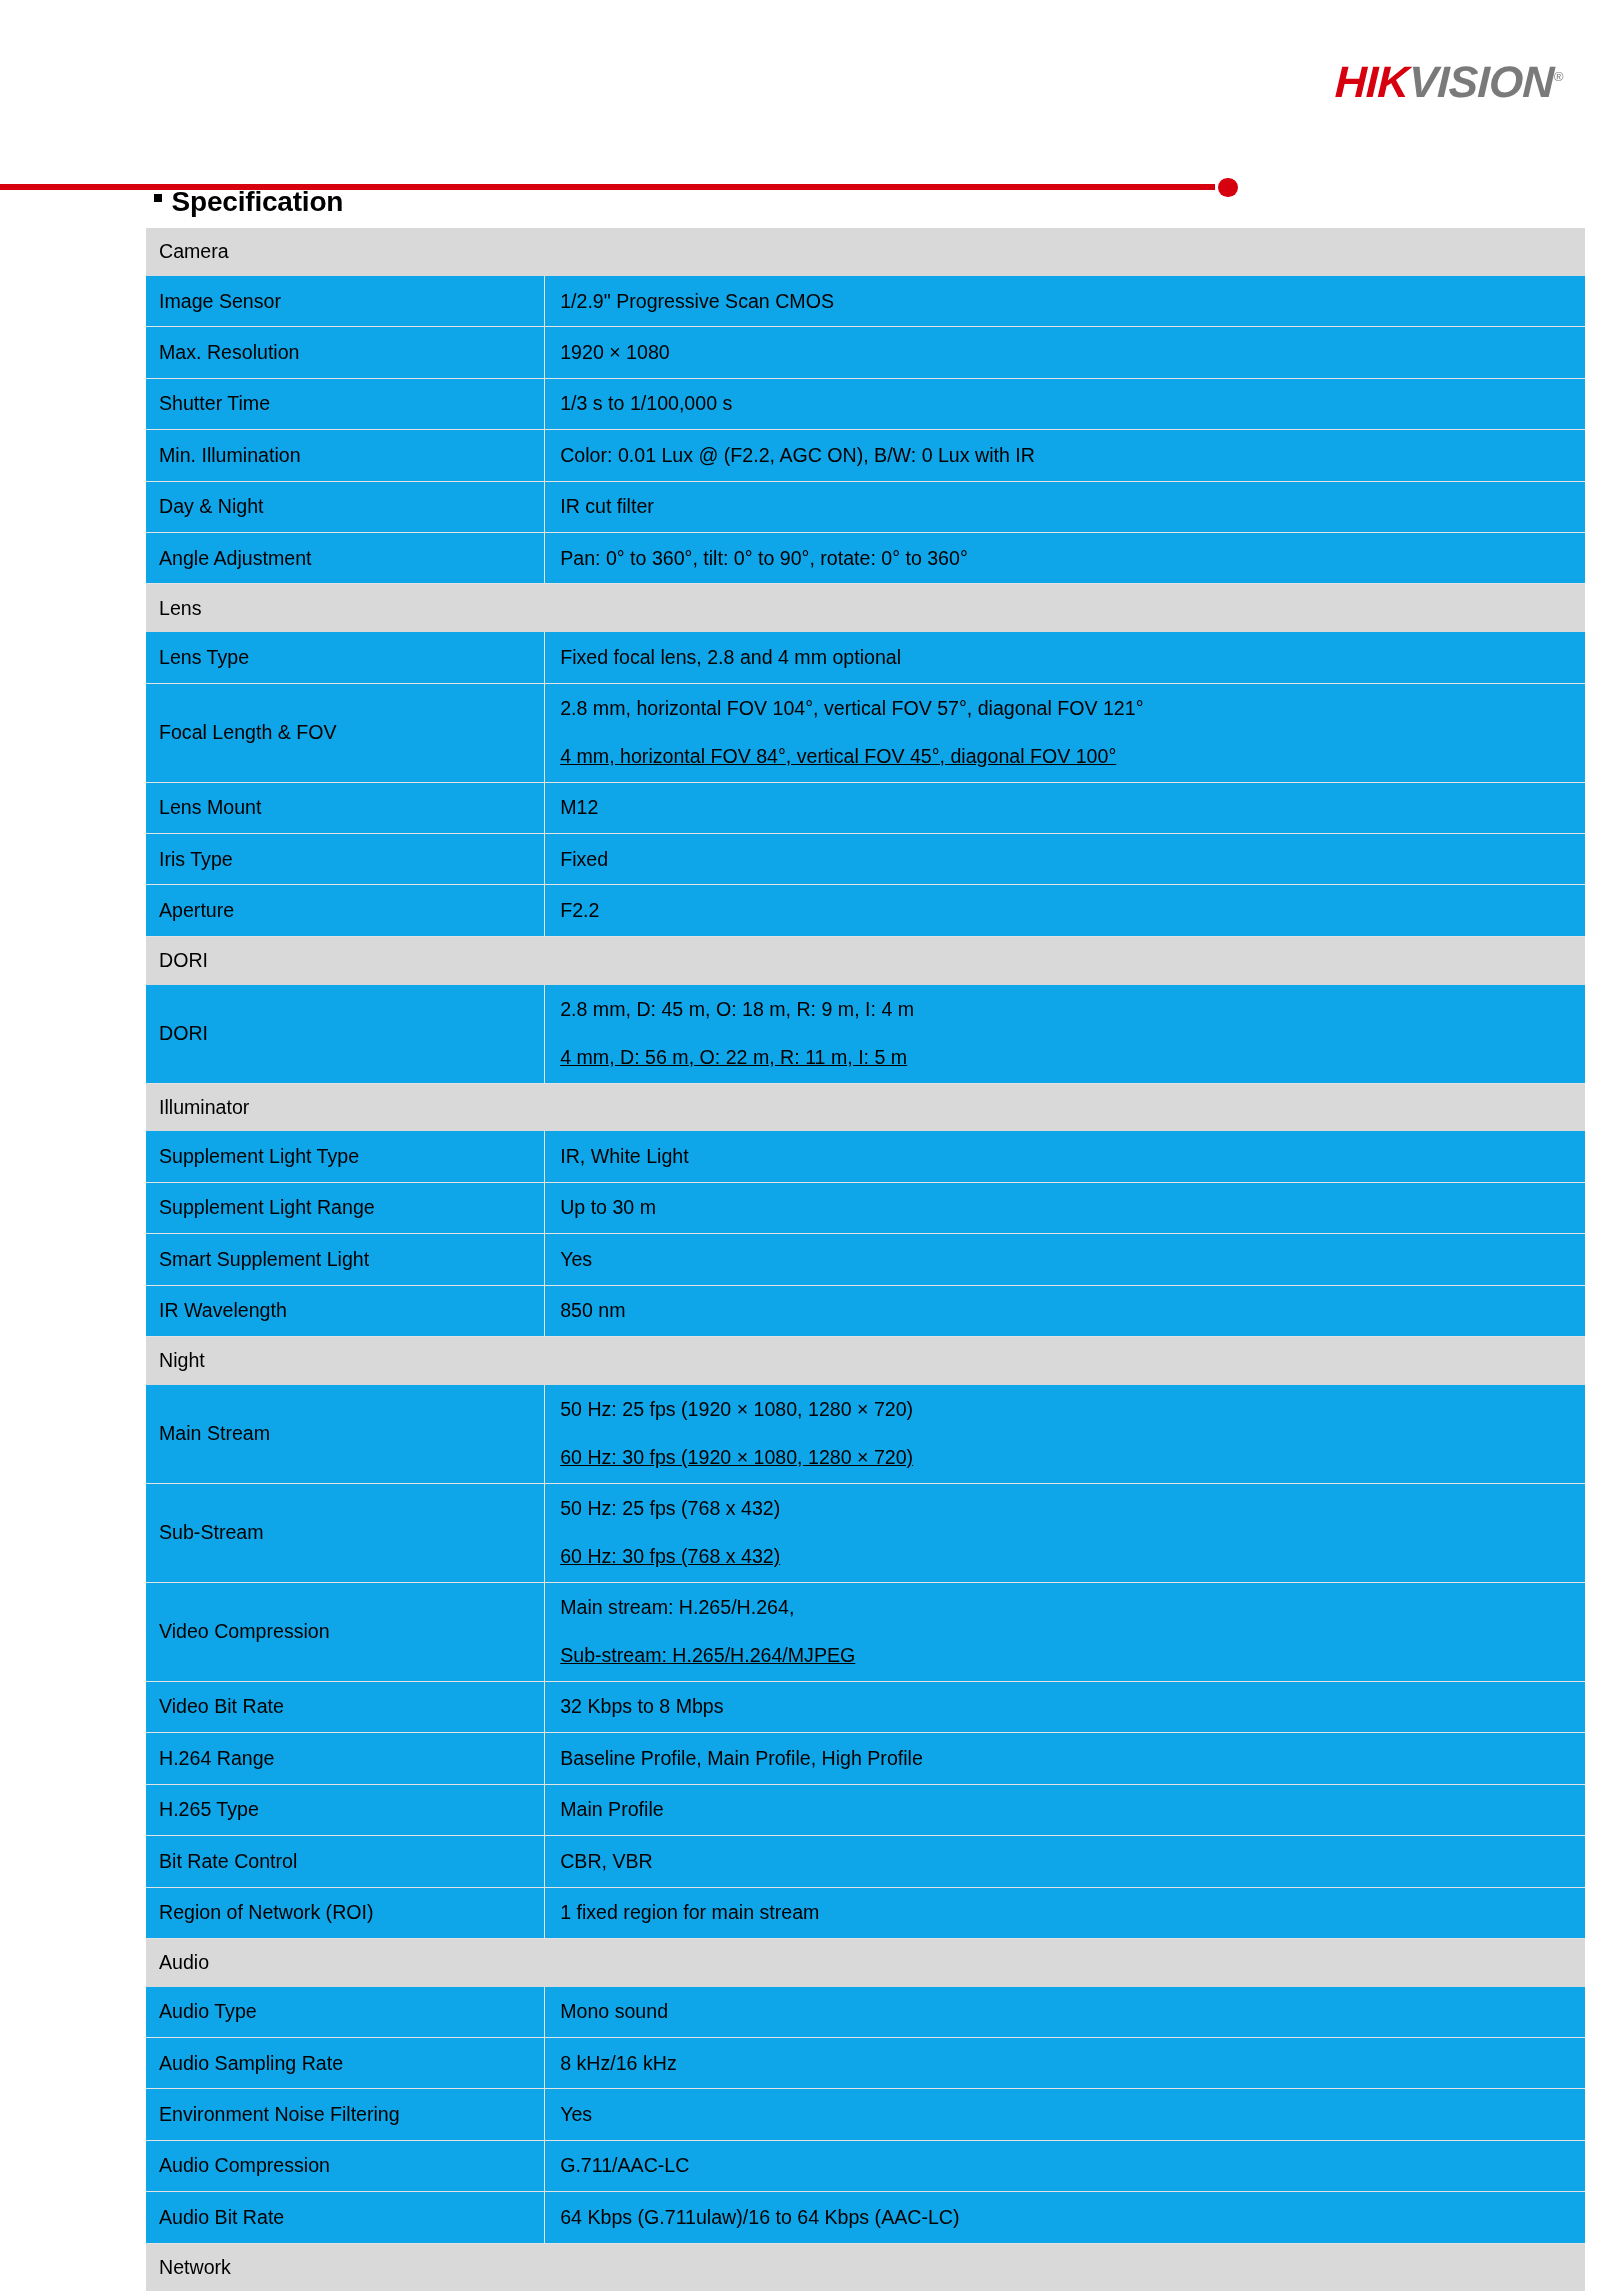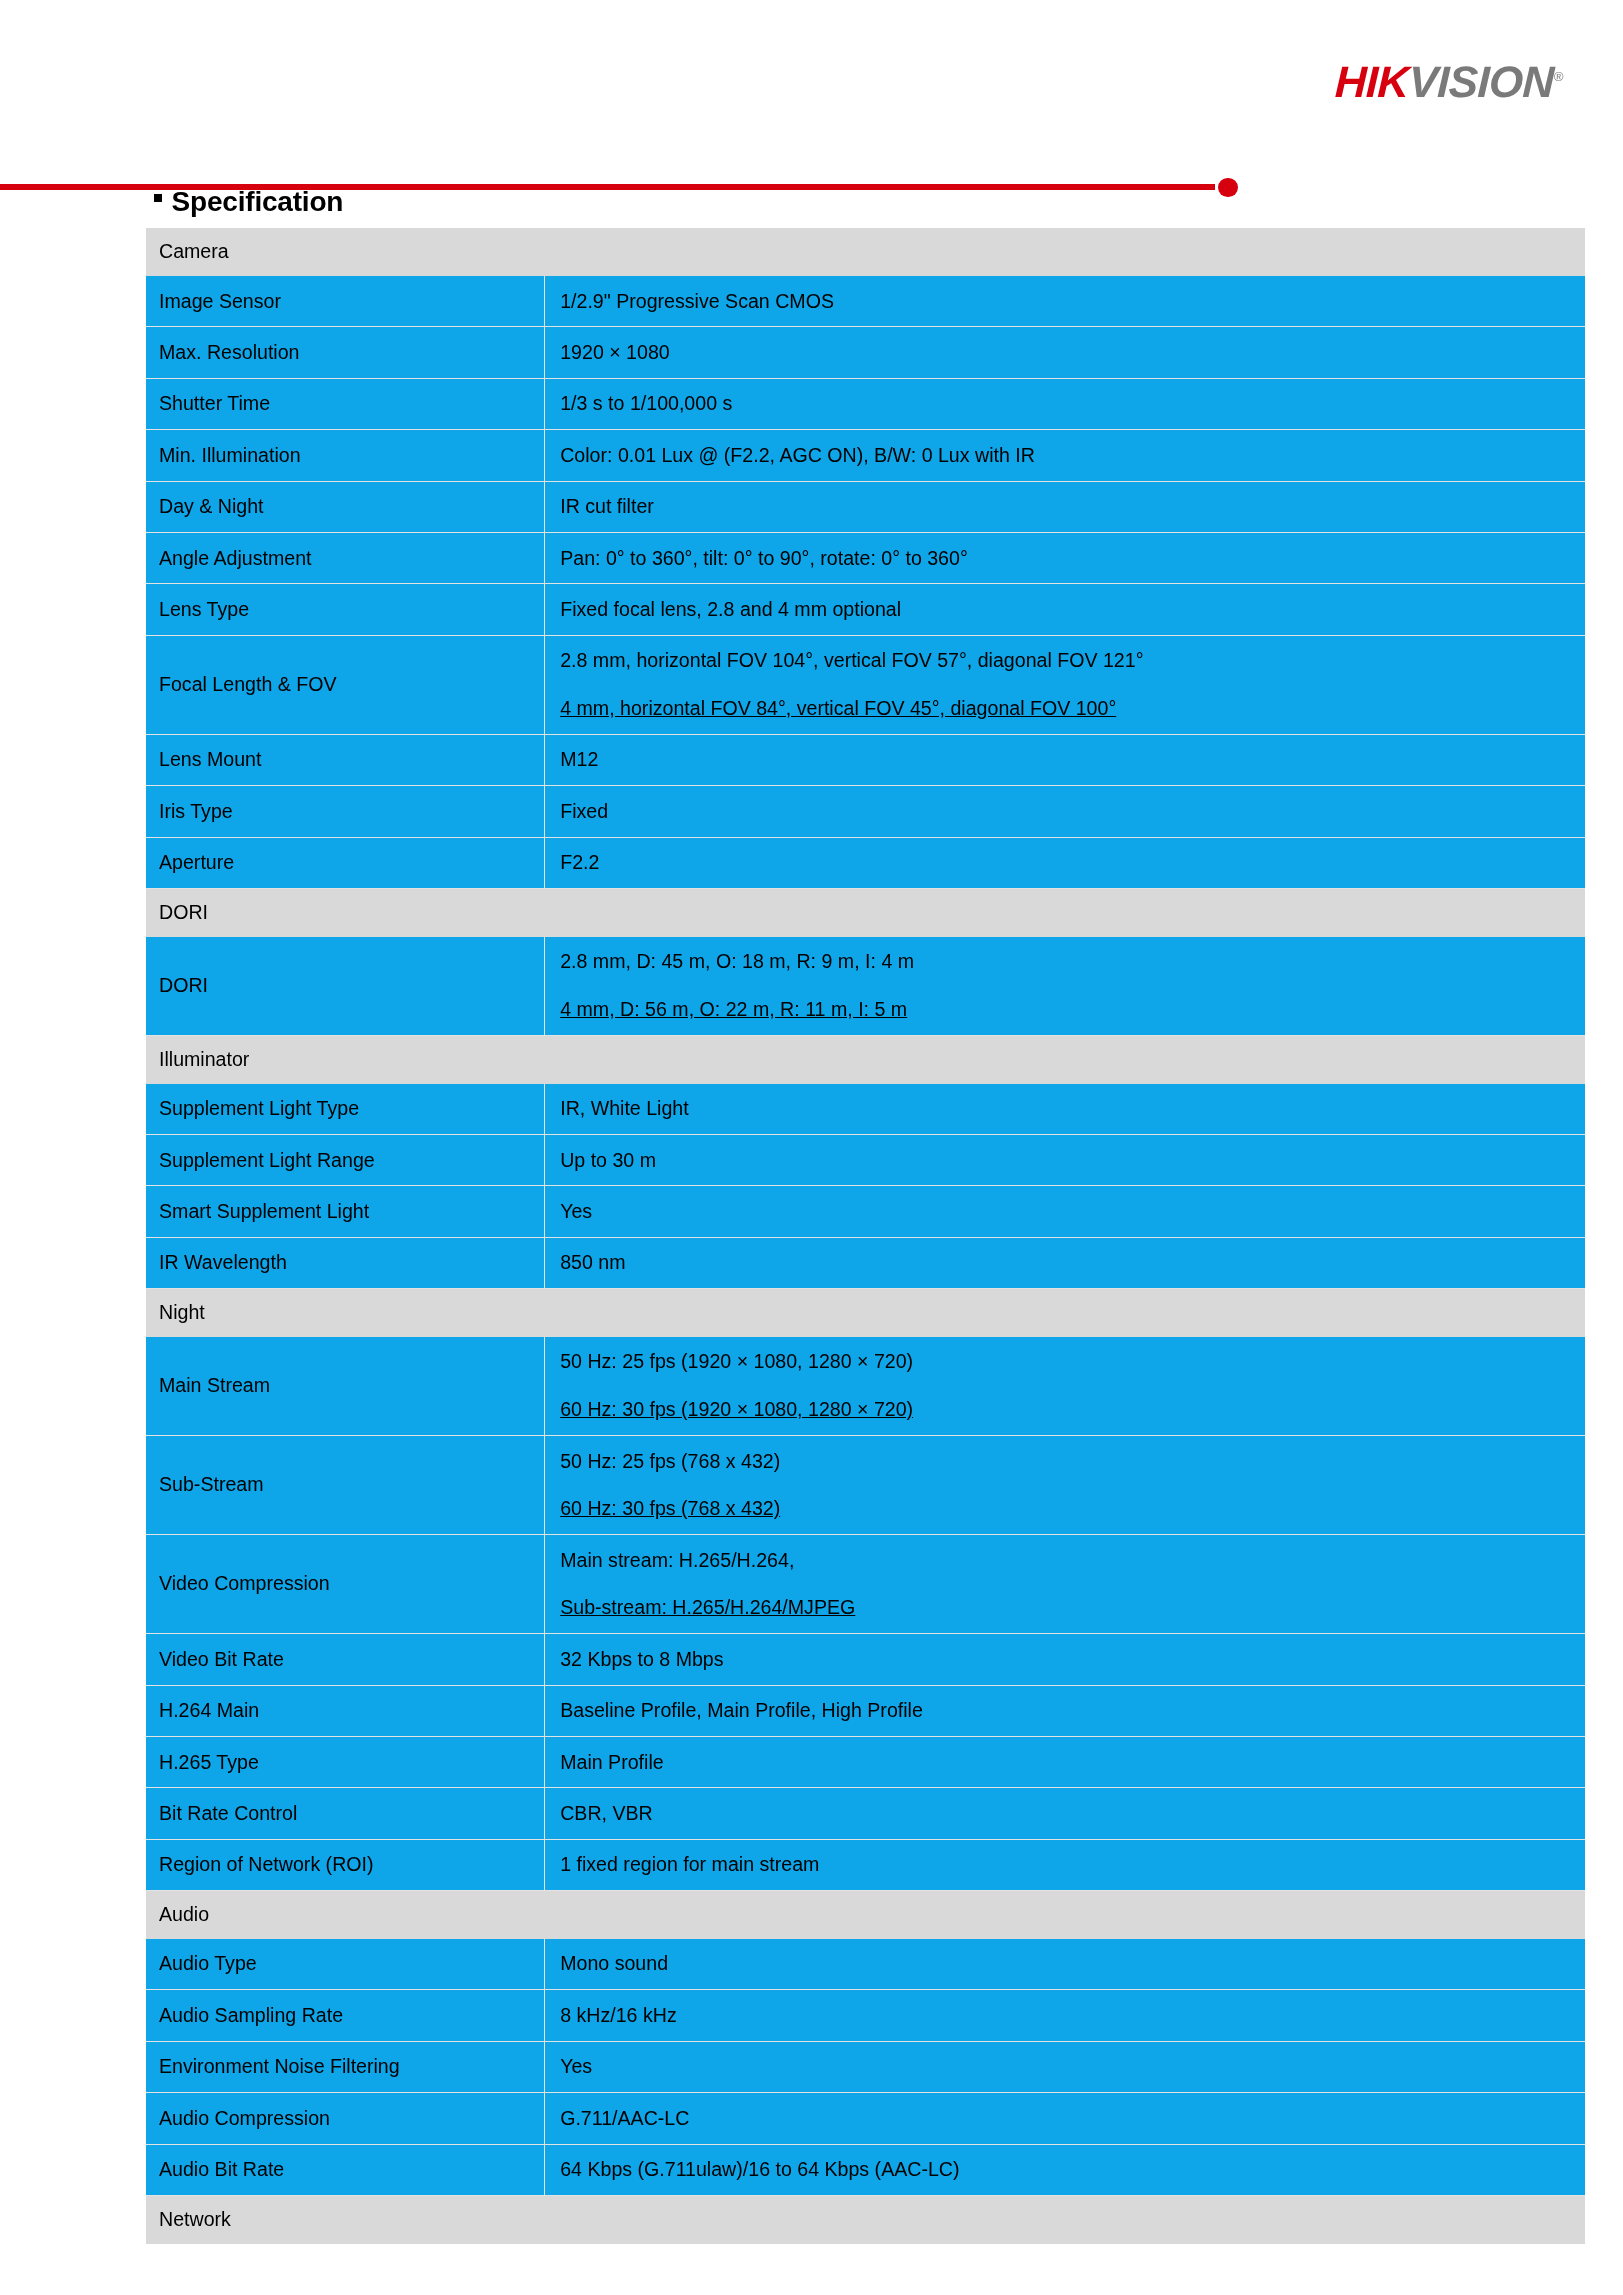--- a/index.html
+++ b/index.html
@@ -190,20 +190,23 @@
           <td class="cell-value">
             <span class="val-line">IR cut filter</span>
           </td>
         </tr>
         <tr class="spec-row">
           <td class="cell-label">Angle Adjustment</td>
           <td class="cell-value">
             <span class="val-line">Pan: 0° to 360°, tilt: 0° to 90°, rotate: 0° to 360°</span>
           </td>
         </tr>
+        <tr class="group-row">
+          <td colspan="2">Lens</td>
+        </tr>
         <tr class="spec-row">
           <td class="cell-label">Lens Type</td>
           <td class="cell-value">
             <span class="val-line">Fixed focal lens, 2.8 and 4 mm optional</span>
           </td>
         </tr>
         <tr class="spec-row">
           <td class="cell-label">Focal Length &amp; FOV</td>
           <td class="cell-value">
             <span class="val-line">2.8 mm, horizontal FOV 104°, vertical FOV 57°, diagonal FOV 121°</span>
@@ -289,21 +292,21 @@
             <span class="val-line">Sub-stream: H.265/H.264/MJPEG</span>
           </td>
         </tr>
         <tr class="spec-row">
           <td class="cell-label">Video Bit Rate</td>
           <td class="cell-value">
             <span class="val-line">32 Kbps to 8 Mbps</span>
           </td>
         </tr>
         <tr class="spec-row">
-          <td class="cell-label">H.264 Main</td>
+          <td class="cell-label">H.264 Range</td>
           <td class="cell-value">
             <span class="val-line">Baseline Profile, Main Profile, High Profile</span>
           </td>
         </tr>
         <tr class="spec-row">
           <td class="cell-label">H.265 Type</td>
           <td class="cell-value">
             <span class="val-line">Main Profile</span>
           </td>
         </tr>

